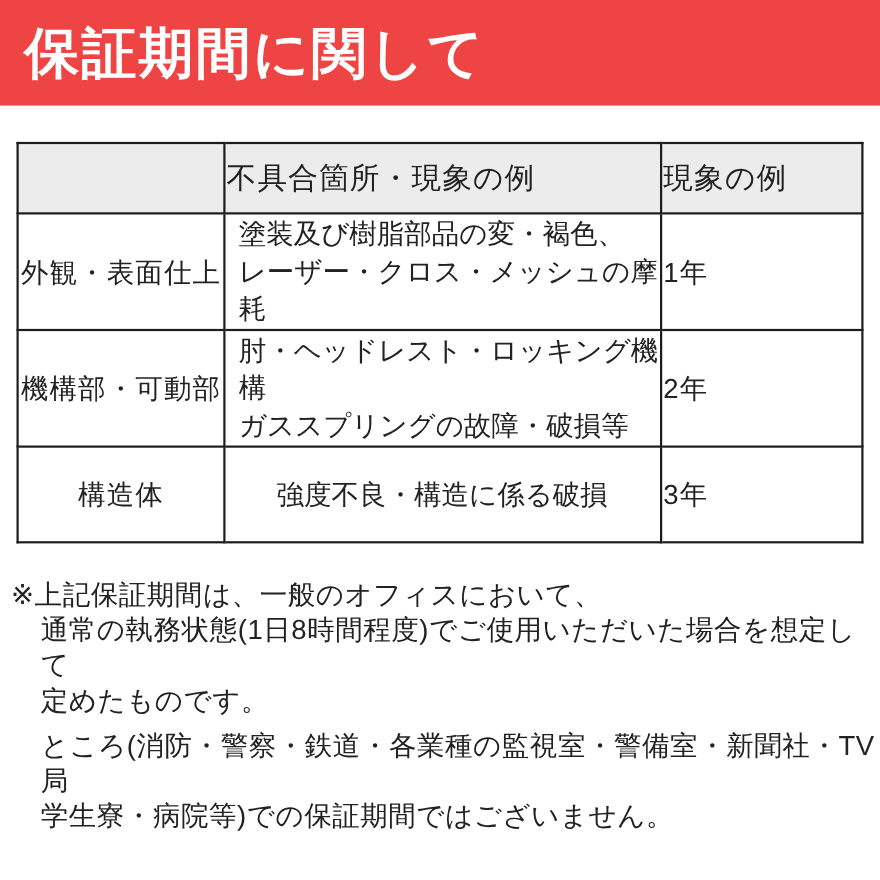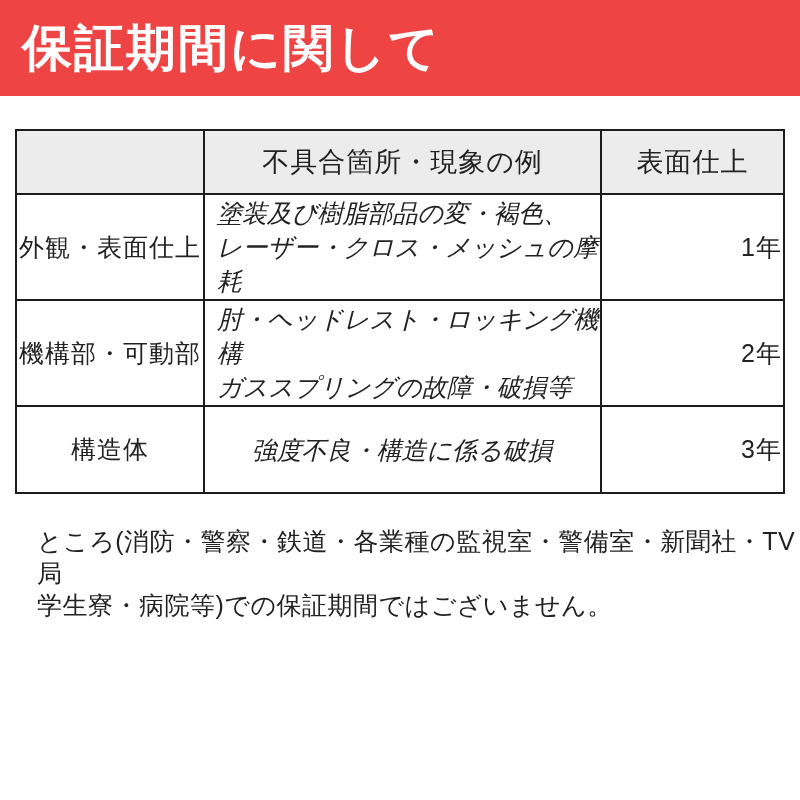--- a/index.html
+++ b/index.html
@@ -45,32 +45,32 @@
   .warranty-table td {
     border: 2px solid #1c1c1c;
     box-sizing: border-box;
     vertical-align: middle;
   }
   .warranty-table thead th {
     background: #ececec;
     height: 64px;
     font-size: 27px;
     font-weight: normal;
-    text-align: center;
+    text-align: left;
     letter-spacing: 1px;
   }
   .warranty-table td {
     font-size: 25px;
     height: 87px;
   }
   td.cat    { text-align: center; letter-spacing: 1px; }
   td.ex     { padding-left: 12px; }
-  td.ex .ex-line { display: block; line-height: 34px; font-style: italic; }
+  td.ex .ex-line { display: block; line-height: 34px; }
   td.ex.center { text-align: center; padding-left: 0; margin-top: 40px; }
-  td.period { text-align: right; letter-spacing: 1px; }
+  td.period { text-align: left; letter-spacing: 1px; }
   
   .notes {
     margin: 31px 0 0 10px;
     font-size: 25px;
     line-height: 32px;
     letter-spacing: 0.5px;
   }
   .note { margin-bottom: 9px; }
   .note-line.indent { padding-left: 27px; }
 </style>
@@ -86,21 +86,21 @@
   <table class="warranty-table">
     <colgroup>
       <col class="col-cat">
       <col class="col-ex">
       <col class="col-period">
     </colgroup>
     <thead>
       <tr>
         <th></th>
         <th>不具合箇所・現象の例</th>
-        <th>表面仕上</th>
+        <th>現象の例</th>
       </tr>
     </thead>
     <tbody>
       <tr>
         <td class="cat">外観・表面仕上</td>
         <td class="ex">
           <span class="ex-line">塗装及び樹脂部品の変・褐色、</span>
           <span class="ex-line">レーザー・クロス・メッシュの摩耗</span>
         </td>
         <td class="period">1年</td>
@@ -118,20 +118,25 @@
         <td class="ex center">
           <span class="ex-line">強度不良・構造に係る破損</span>
         </td>
         <td class="period">3年</td>
       </tr>
     </tbody>
   </table>
 
   <section class="notes">
 
+    <div class="note">
+      <div class="note-line"><span class="marker">※</span><span>上記保証期間は、一般のオフィスにおいて、</span></div>
+      <div class="note-line indent">通常の執務状態(1日8時間程度)でご使用いただいた場合を想定して</div>
+      <div class="note-line indent">定めたものです。</div>
+    </div>
 
     <div class="note">
       <div class="note-line indent">ところ(消防・警察・鉄道・各業種の監視室・警備室・新聞社・TV局</div>
       <div class="note-line indent">学生寮・病院等)での保証期間ではございません。</div>
 
     </div>
 
   </section>
 
 </main>

